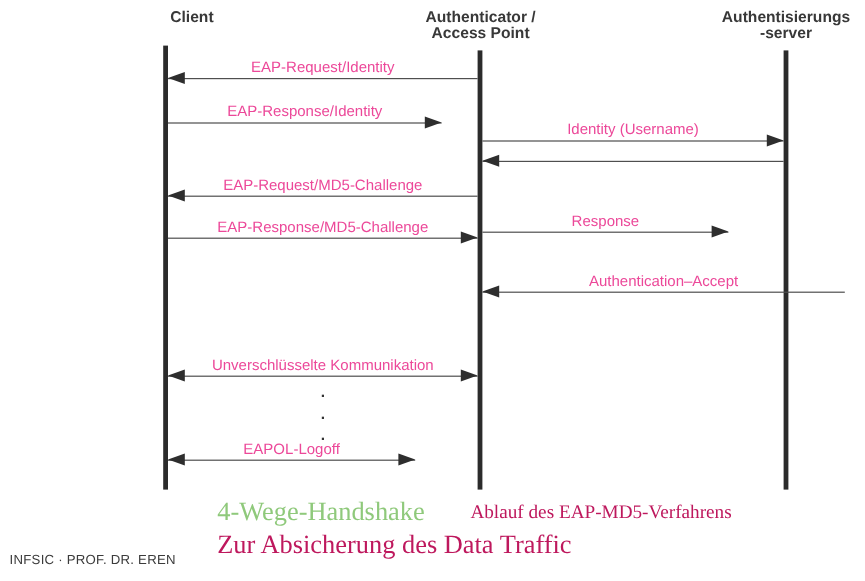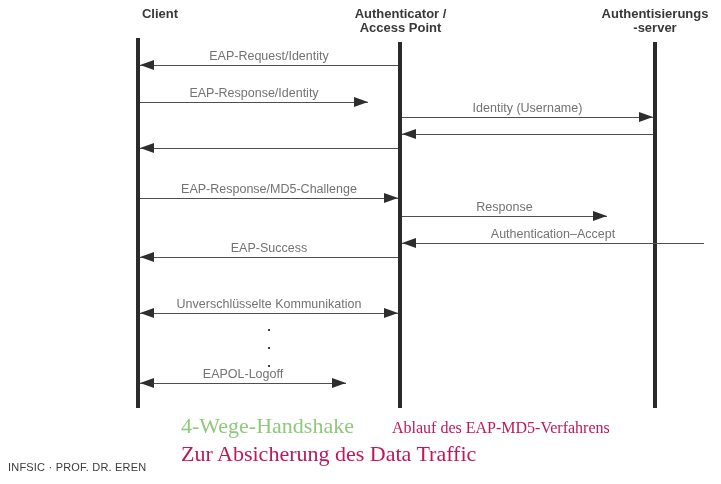--- a/index.html
+++ b/index.html
@@ -6,21 +6,21 @@
   #canvas{
     position:relative;width:721px;height:484px;background:#ffffff;overflow:hidden;
     font-family:"Liberation Sans",sans-serif;color:#3a3a3a;
   }
   
   .lane-header{position:absolute;text-align:center;font-weight:bold;font-size:13px;line-height:14px;color:#383838;}
   
   .lifeline{position:absolute;top:38px;width:4px;height:370px;background:#2b2b2b;}
   
   .msg{position:absolute;}
-  .msg-label{text-align:center;font-size:12.5px;line-height:15px;height:15px;color:#737373;white-space:nowrap;}
+  .msg-label{text-align:center;font-size:12.5px;line-height:15px;height:15px;color:#ec4899;white-space:nowrap;}
   .msg-line{position:relative;height:0;border-top:1.5px solid #4f4f4f;margin-top:1px;}
   .arrow-left::before{
     content:"";position:absolute;left:0;top:-6px;width:0;height:0;
     border-top:5px solid transparent;border-bottom:5px solid transparent;border-right:14px solid #2e2e2e;
   }
   .arrow-right::after{
     content:"";position:absolute;right:0;top:-6px;width:0;height:0;
     border-top:5px solid transparent;border-bottom:5px solid transparent;border-left:14px solid #2e2e2e;
   }
   
@@ -71,42 +71,39 @@
   <div class="msg" style="left:402px;top:101px;width:251px;">
     <div class="msg-label">Identity (Username)</div>
     <div class="msg-line arrow-right"></div>
   </div>
 
   <div class="msg" style="left:402px;top:133px;width:251px;">
     <div class="msg-line arrow-left"></div>
   </div>
 
   <div class="msg" style="left:140px;top:147px;width:258px;">
+    <div class="msg-label">EAP-Request/MD5-Challenge</div>
     <div class="msg-line arrow-left"></div>
   </div>
 
   <div class="msg" style="left:140px;top:182px;width:258px;">
     <div class="msg-label">EAP-Response/MD5-Challenge</div>
     <div class="msg-line arrow-right"></div>
   </div>
 
-  <div class="msg" style="left:402px;top:200px;width:205px;">
+  <div class="msg" style="left:402px;top:177px;width:205px;">
     <div class="msg-label">Response</div>
     <div class="msg-line arrow-right"></div>
   </div>
 
   <div class="msg" style="left:402px;top:227px;width:302px;">
     <div class="msg-label">Authentication–Accept</div>
     <div class="msg-line arrow-left"></div>
   </div>
 
-  <div class="msg" style="left:140px;top:241px;width:258px;">
-    <div class="msg-label">EAP-Success</div>
-    <div class="msg-line arrow-left"></div>
-  </div>
 
   <div class="msg" style="left:140px;top:297px;width:258px;">
     <div class="msg-label">Unverschlüsselte Kommunikation</div>
     <div class="msg-line arrow-left arrow-right"></div>
   </div>
 
   <div class="dots">
     <div class="dot">.</div>
     <div class="dot">.</div>
     <div class="dot">.</div>

